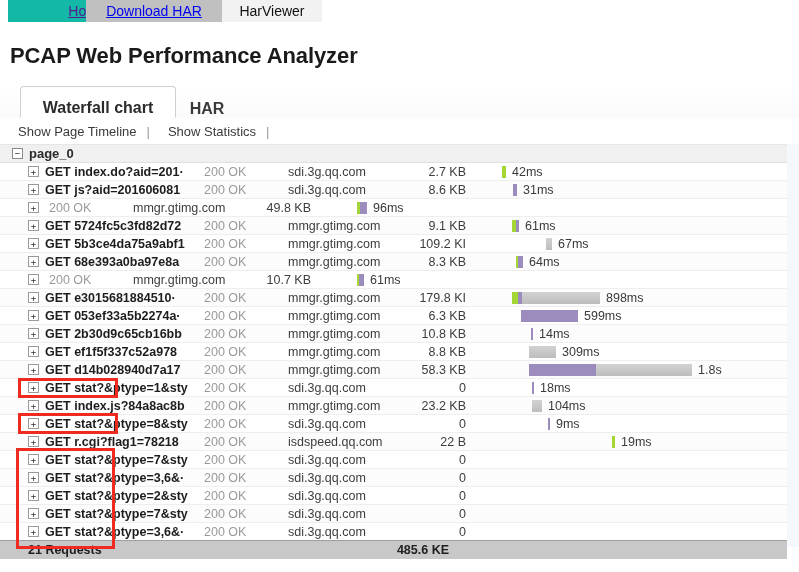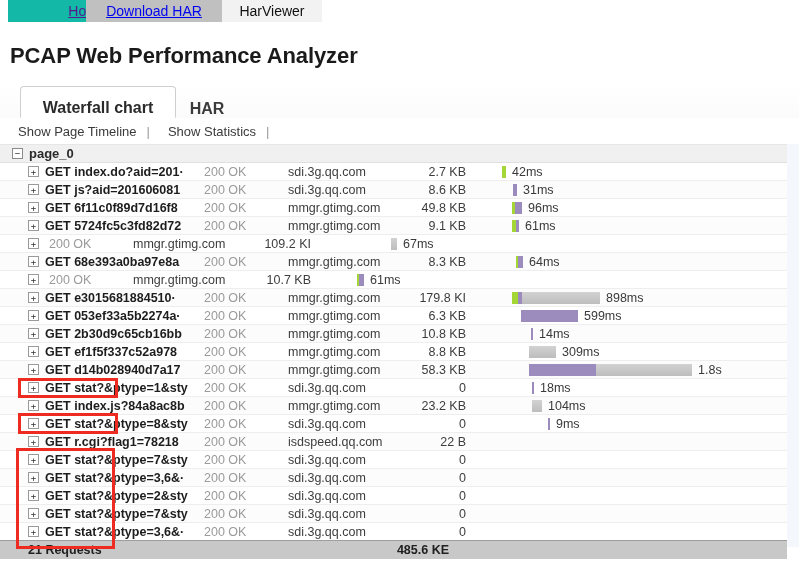--- a/index.html
+++ b/index.html
@@ -246,21 +246,20 @@
           <div class="c-wf">
             <div class="wf-wrap" style="left: 39px;">
               <div class="seg wait" style="width: 4px;"></div>
               <span class="wf-label">31ms</span>
             </div>
           </div>
         </div>
         <div class="row">
           <div class="c-indent"></div>
           <div class="c-twisty">+</div>
-          <div class="c-file">GET 6f11c0f89d7d16f8</div>
           <div class="c-status">200 OK</div>
           <div class="c-domain">mmgr.gtimg.com</div>
           <div class="c-size">49.8 KB</div>
           <div class="c-wf">
             <div class="wf-wrap" style="left: 38px;">
               <div class="seg blocked" style="width: 3px;"></div>
               <div class="seg wait" style="width: 7px;"></div>
               <span class="wf-label">96ms</span>
             </div>
           </div>
@@ -276,20 +275,21 @@
             <div class="wf-wrap" style="left: 38px;">
               <div class="seg blocked" style="width: 4px;"></div>
               <div class="seg wait" style="width: 3px;"></div>
               <span class="wf-label">61ms</span>
             </div>
           </div>
         </div>
         <div class="row">
           <div class="c-indent"></div>
           <div class="c-twisty">+</div>
+          <div class="c-file">GET 5b3ce4da75a9abf1</div>
           <div class="c-status">200 OK</div>
           <div class="c-domain">mmgr.gtimg.com</div>
           <div class="c-size">109.2 KI</div>
           <div class="c-wf">
             <div class="wf-wrap" style="left: 39px; padding-left: 33px;">
               <div class="seg recv" style="width: 6px;"></div>
               <span class="wf-label">67ms</span>
             </div>
           </div>
         </div>
@@ -437,20 +437,26 @@
             </div>
           </div>
         </div>
         <div class="row alt">
           <div class="c-indent"></div>
           <div class="c-twisty">+</div>
           <div class="c-file">GET r.cgi?flag1=78218</div>
           <div class="c-status">200 OK</div>
           <div class="c-domain">isdspeed.qq.com</div>
           <div class="c-size">22 B</div>
+          <div class="c-wf">
+            <div class="wf-wrap" style="left: 138px;">
+              <div class="seg blocked" style="width: 3px;"></div>
+              <span class="wf-label">19ms</span>
+            </div>
+          </div>
         </div>
         <div class="row">
           <div class="c-indent"></div>
           <div class="c-twisty">+</div>
           <div class="c-file">GET stat?&amp;ptype=7&amp;sty</div>
           <div class="c-status">200 OK</div>
           <div class="c-domain">sdi.3g.qq.com</div>
           <div class="c-size">0</div>
           <div class="c-wf"></div>
         </div>

